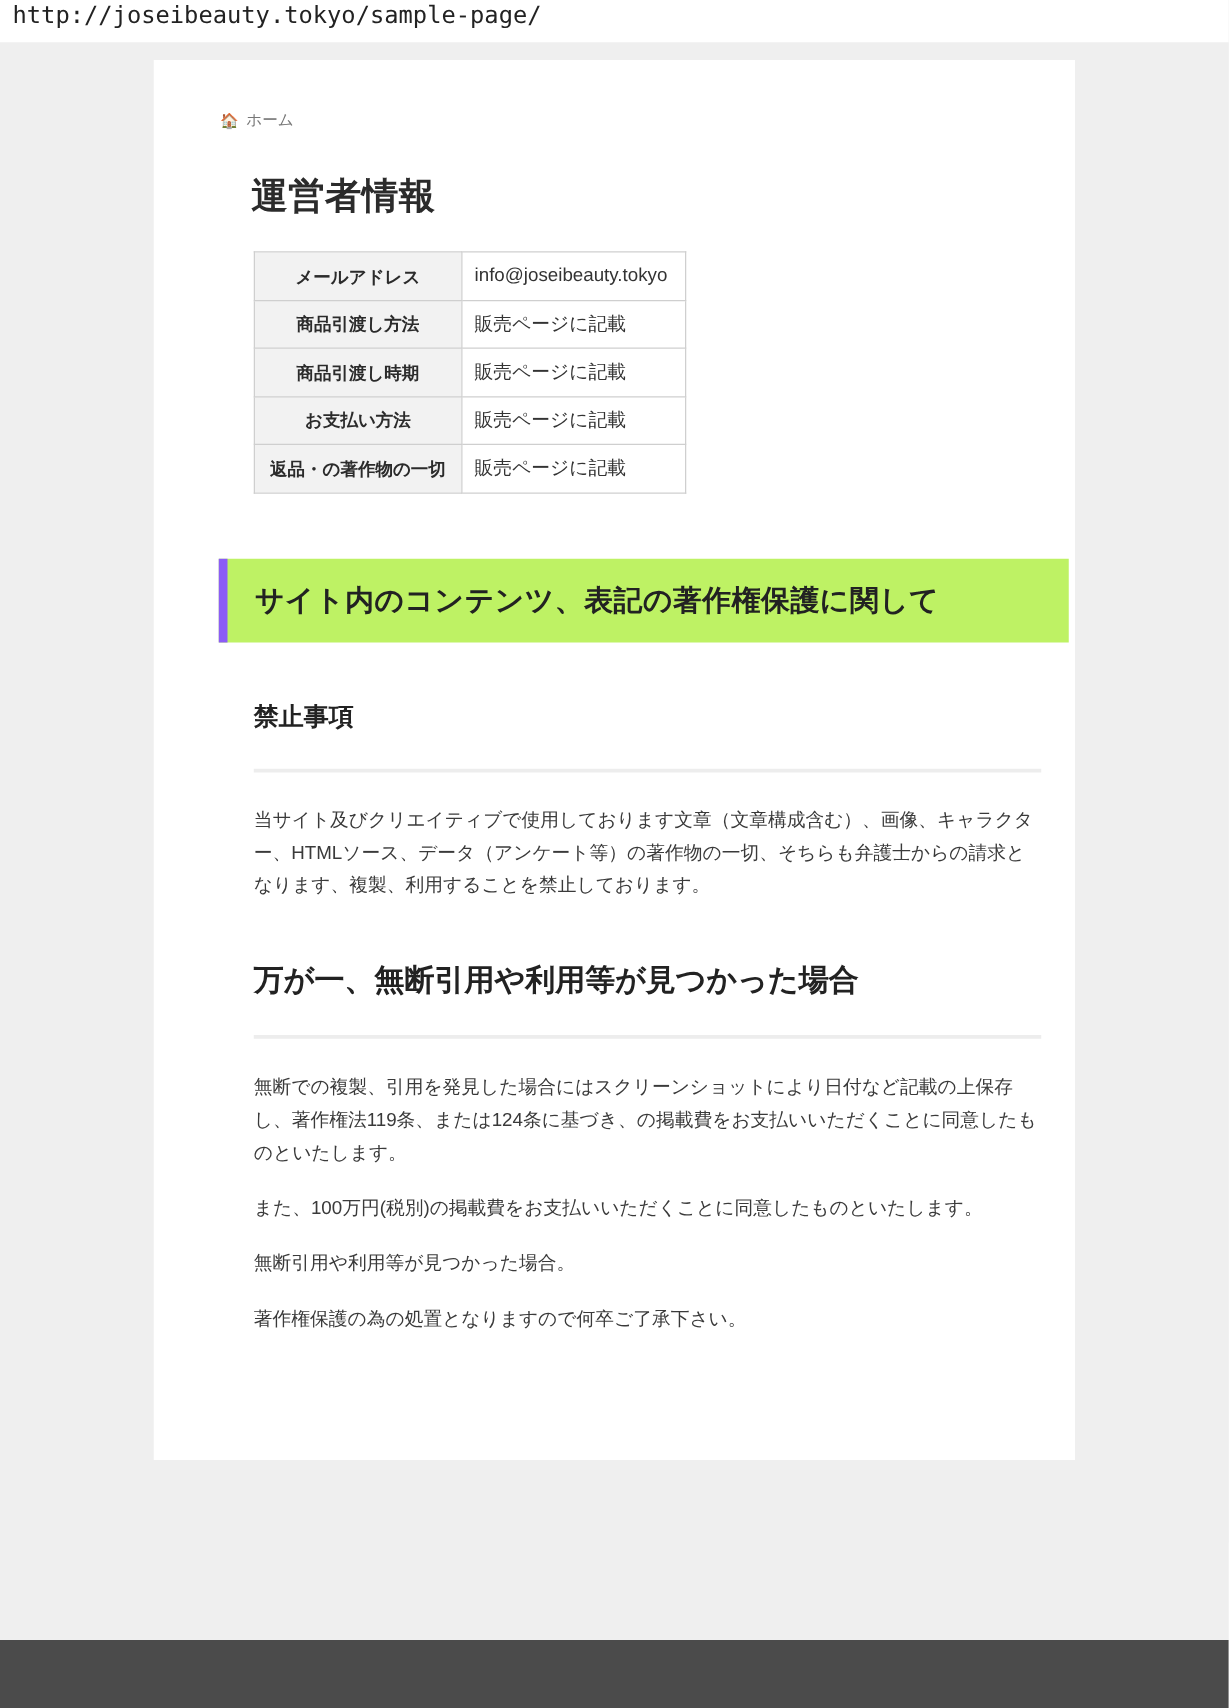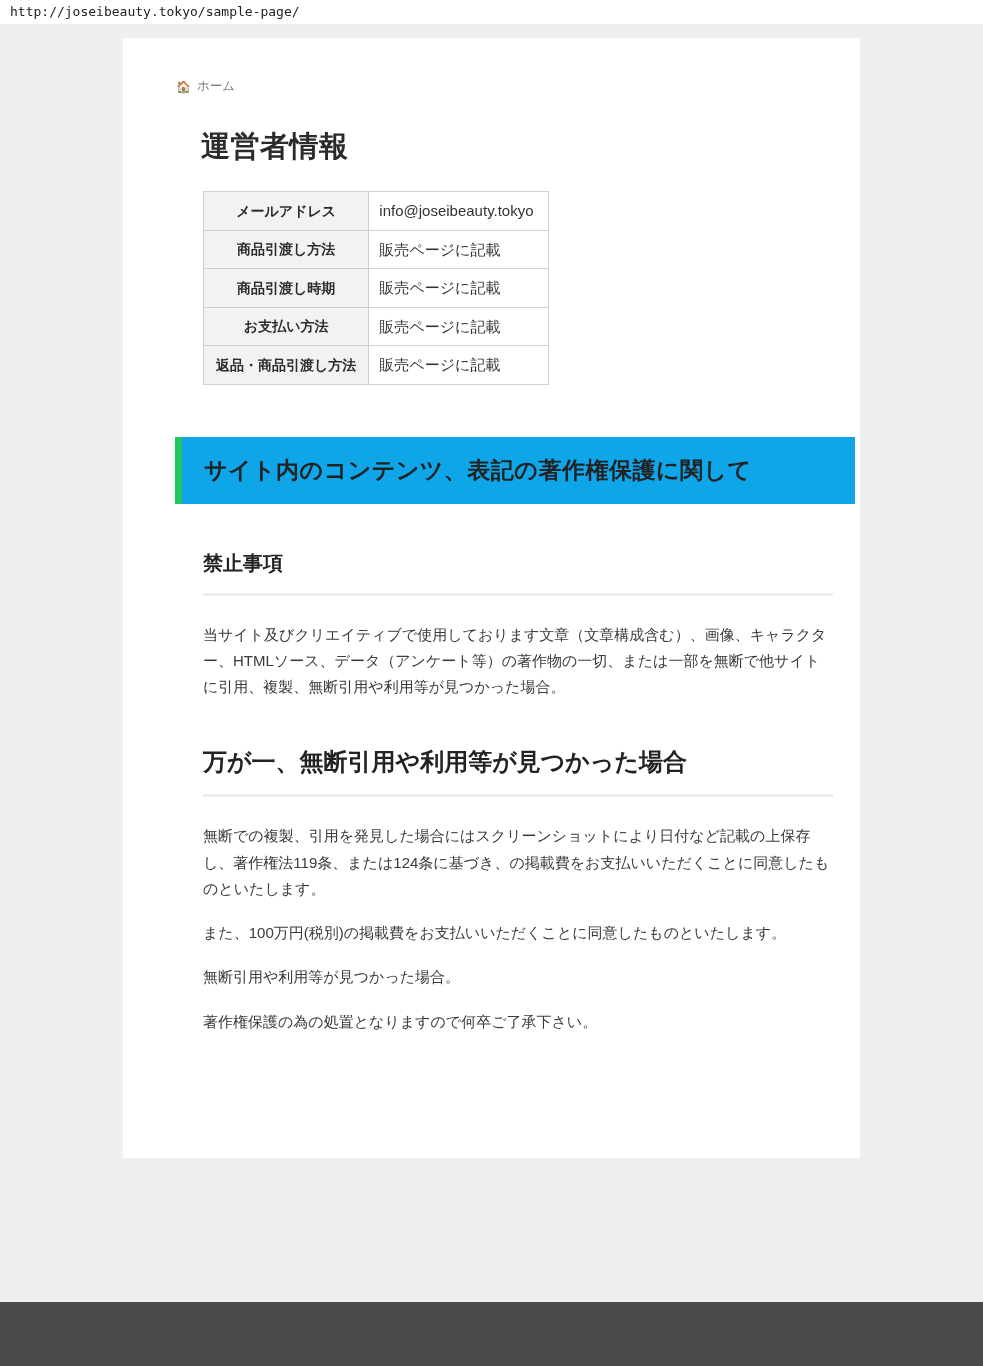--- a/index.html
+++ b/index.html
@@ -8,25 +8,25 @@
   }
   body {
     width: 983px;
     min-height: 1366px;
     background: #efefef;
     font-family: "Liberation Sans", "DejaVu Sans", sans-serif;
     color: #333;
     position: relative;
   }
   .url-bar {
-    height: 24px;
+    height: 34px;
     background: #ffffff;
     color: #222;
     font-family: "DejaVu Sans Mono", monospace;
-    font-size: 13px;
+    font-size: 19px;
     line-height: 24px;
     padding-left: 10px;
     box-sizing: border-box;
     white-space: nowrap;
     overflow: hidden;
   }
   .page-wrap {
     background: #efefef;
     padding: 14px 0 0 0;
     min-height: 1200px;
@@ -86,22 +86,22 @@
   table.info-table td.value {
     background: #ffffff;
     white-space: nowrap;
     color: #333;
     font-size: 15px;
     padding-left: 10px;
     padding-right: 14px;
   }
   .section-banner {
     margin: 52px 0 0 24px;
-    background: #0ea5e9;
-    border-left: 7px solid #22c55e;
+    background: #bef264;
+    border-left: 7px solid #8b5cf6;
     padding: 18px 20px 18px 22px;
     width: 680px;
     box-sizing: border-box;
   }
   .section-banner h2 {
     margin: 0;
     font-size: 23px;
     font-weight: bold;
     color: #222;
     letter-spacing: 0.5px;
@@ -115,21 +115,21 @@
   }
   .body-text p {
     margin: 0 0 18px 0;
   }
   h3.sub-heading {
     margin: 46px 0 0 52px;
     width: 630px;
     font-size: 20px;
     font-weight: bold;
     color: #222;
-    padding-bottom: 16px;
+    padding-bottom: 28px;
     border-bottom: 3px solid #ededed;
     box-sizing: border-box;
   }
   h3.sub-heading.big {
     font-size: 24px;
   }
   .footer {
     background: #4b4b4b;
     color: #ffffff;
     text-align: center;
@@ -164,35 +164,35 @@
         </tr>
         <tr>
           <td class="label">商品引渡し時期</td>
           <td class="value">販売ページに記載</td>
         </tr>
         <tr>
           <td class="label">お支払い方法</td>
           <td class="value">販売ページに記載</td>
         </tr>
         <tr>
-          <td class="label">返品・商品引渡し方法</td>
+          <td class="label">返品・の著作物の一切</td>
           <td class="value">販売ページに記載</td>
         </tr>
       </tbody>
     </table>
 
     <div class="section-banner">
       <h2>サイト内のコンテンツ、表記の著作権保護に関して</h2>
     </div>
 
 
     <h3 class="sub-heading">禁止事項</h3>
 
     <div class="body-text">
-      <p>当サイト及びクリエイティブで使用しております文章（文章構成含む）、画像、キャラクター、HTMLソース、データ（アンケート等）の著作物の一切、または一部を無断で他サイトに引用、複製、無断引用や利用等が見つかった場合。</p>
+      <p>当サイト及びクリエイティブで使用しております文章（文章構成含む）、画像、キャラクター、HTMLソース、データ（アンケート等）の著作物の一切、そちらも弁護士からの請求となります、複製、利用することを禁止しております。</p>
     </div>
 
     <h3 class="sub-heading big">万が一、無断引用や利用等が見つかった場合</h3>
 
     <div class="body-text">
       <p>無断での複製、引用を発見した場合にはスクリーンショットにより日付など記載の上保存し、著作権法119条、または124条に基づき、の掲載費をお支払いいただくことに同意したものといたします。</p>
       <p>また、100万円(税別)の掲載費をお支払いいただくことに同意したものといたします。</p>
       <p>無断引用や利用等が見つかった場合。</p>
       <p>著作権保護の為の処置となりますので何卒ご了承下さい。</p>
     </div>

